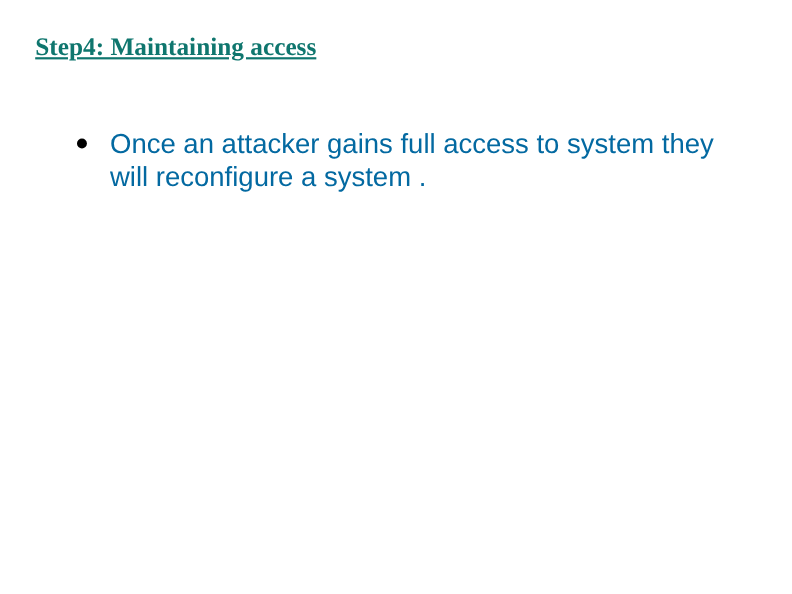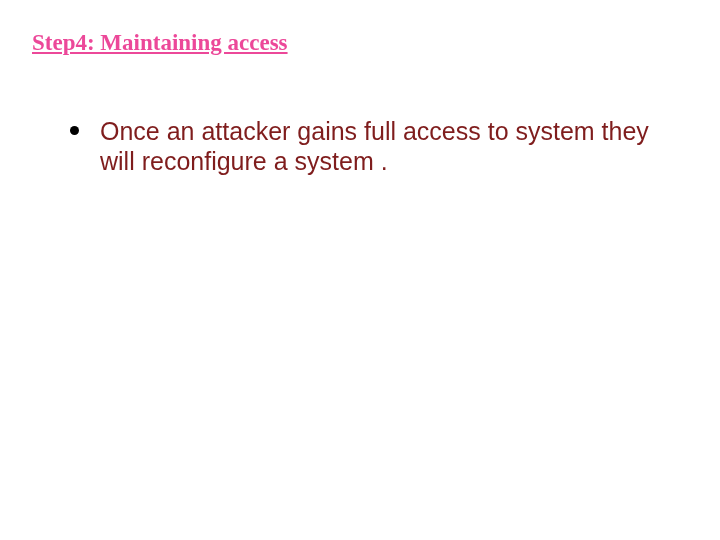--- a/index.html
+++ b/index.html
@@ -11,33 +11,33 @@
       width: 720px;
       height: 540px;
       background: #ffffff;
       font-family: Arial, Helvetica, sans-serif;
       padding: 30px 32px;
     }
     .title {
       font-family: "Times New Roman", Times, serif;
       font-weight: bold;
       font-size: 23px;
-      color: #ec4899;
+      color: #0f766e;
       margin-bottom: 60px;
       text-decoration: underline;
     }
     .bullet-list {
       list-style: none;
       padding-left: 38px;
     }
     .bullet-item {
       position: relative;
       padding-left: 30px;
       font-size: 25px;
-      color: #7f1d1d;
+      color: #0369a1;
       line-height: 1.2;
       margin-bottom: 30px;
     }
     .bullet-item::before {
       content: "";
       position: absolute;
       left: 0px;
       top: 10px;
       width: 9px;
       height: 9px;

